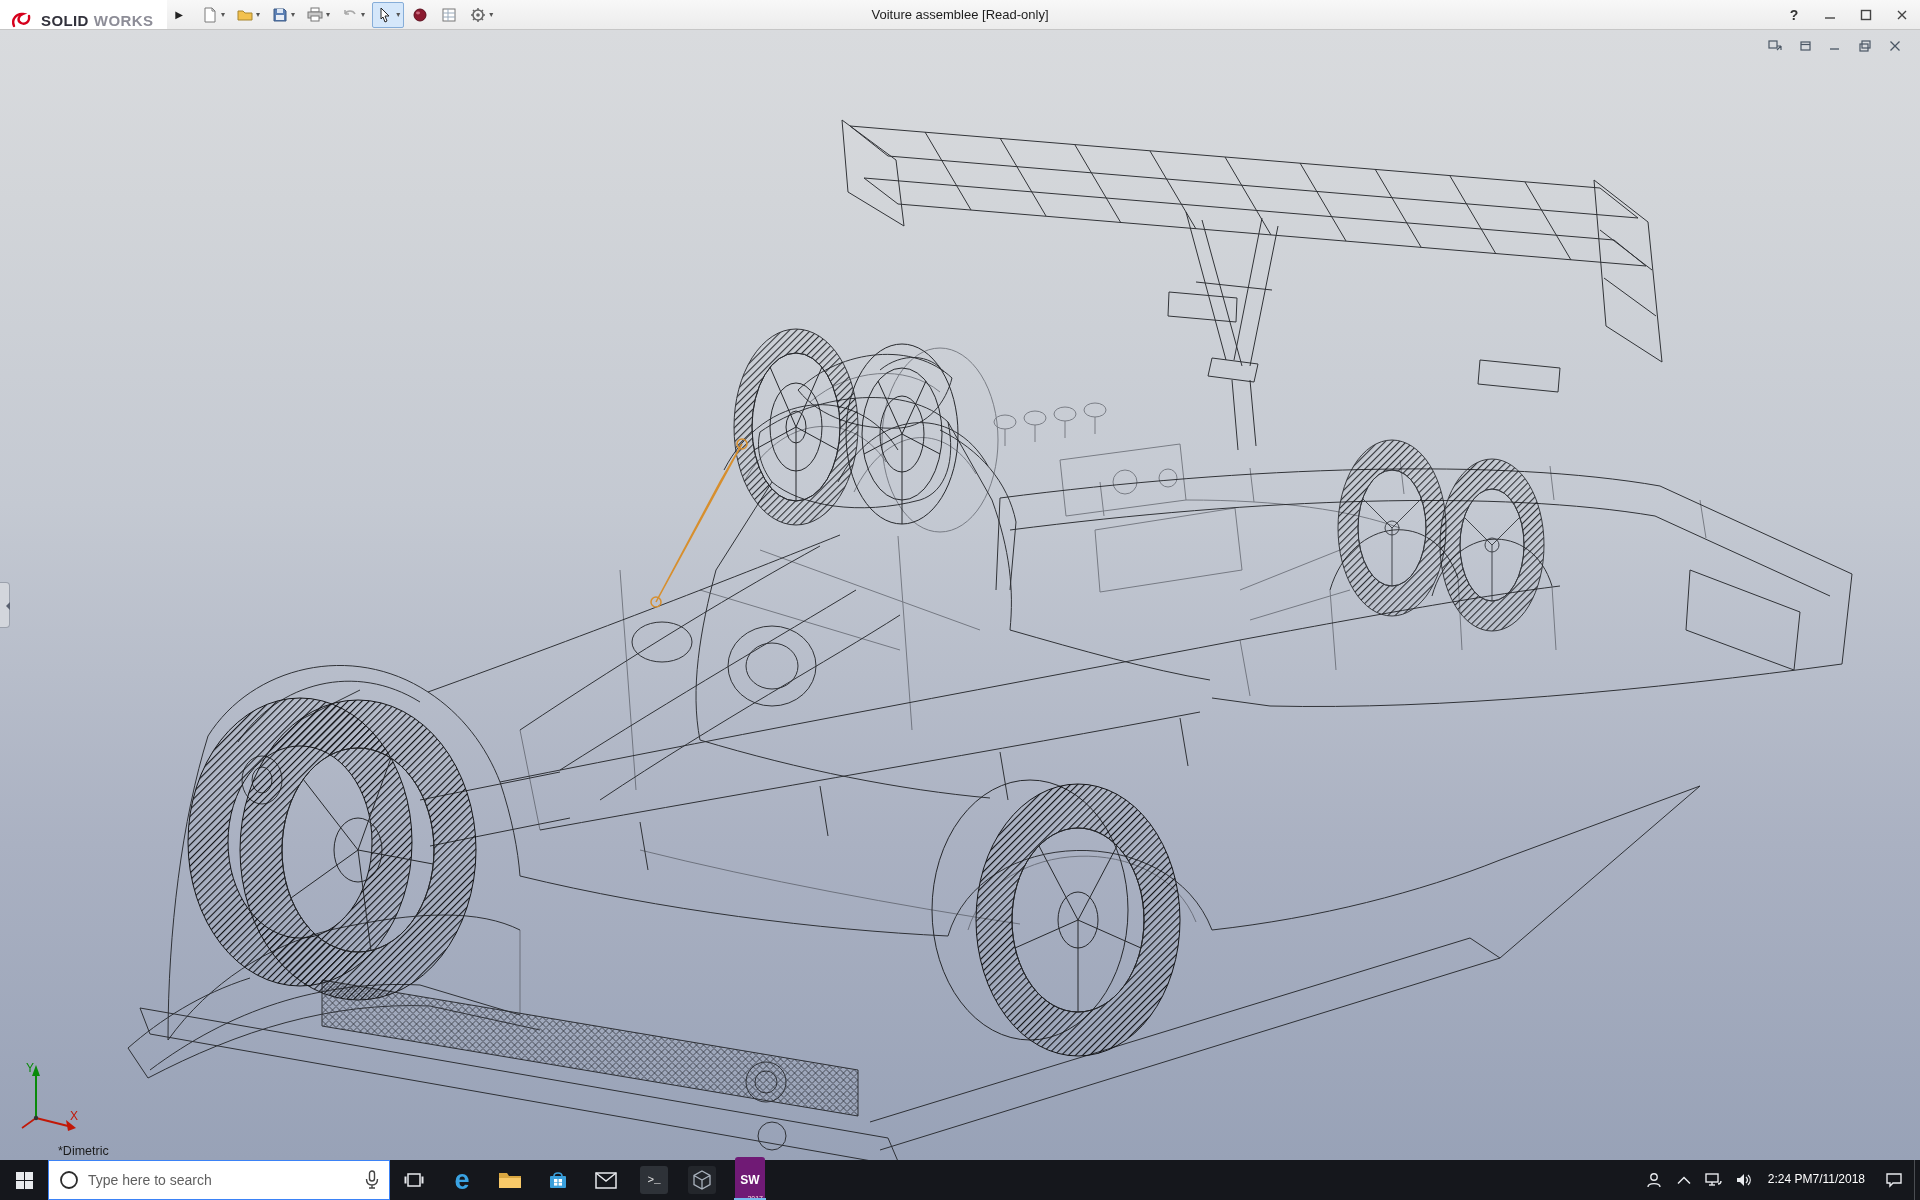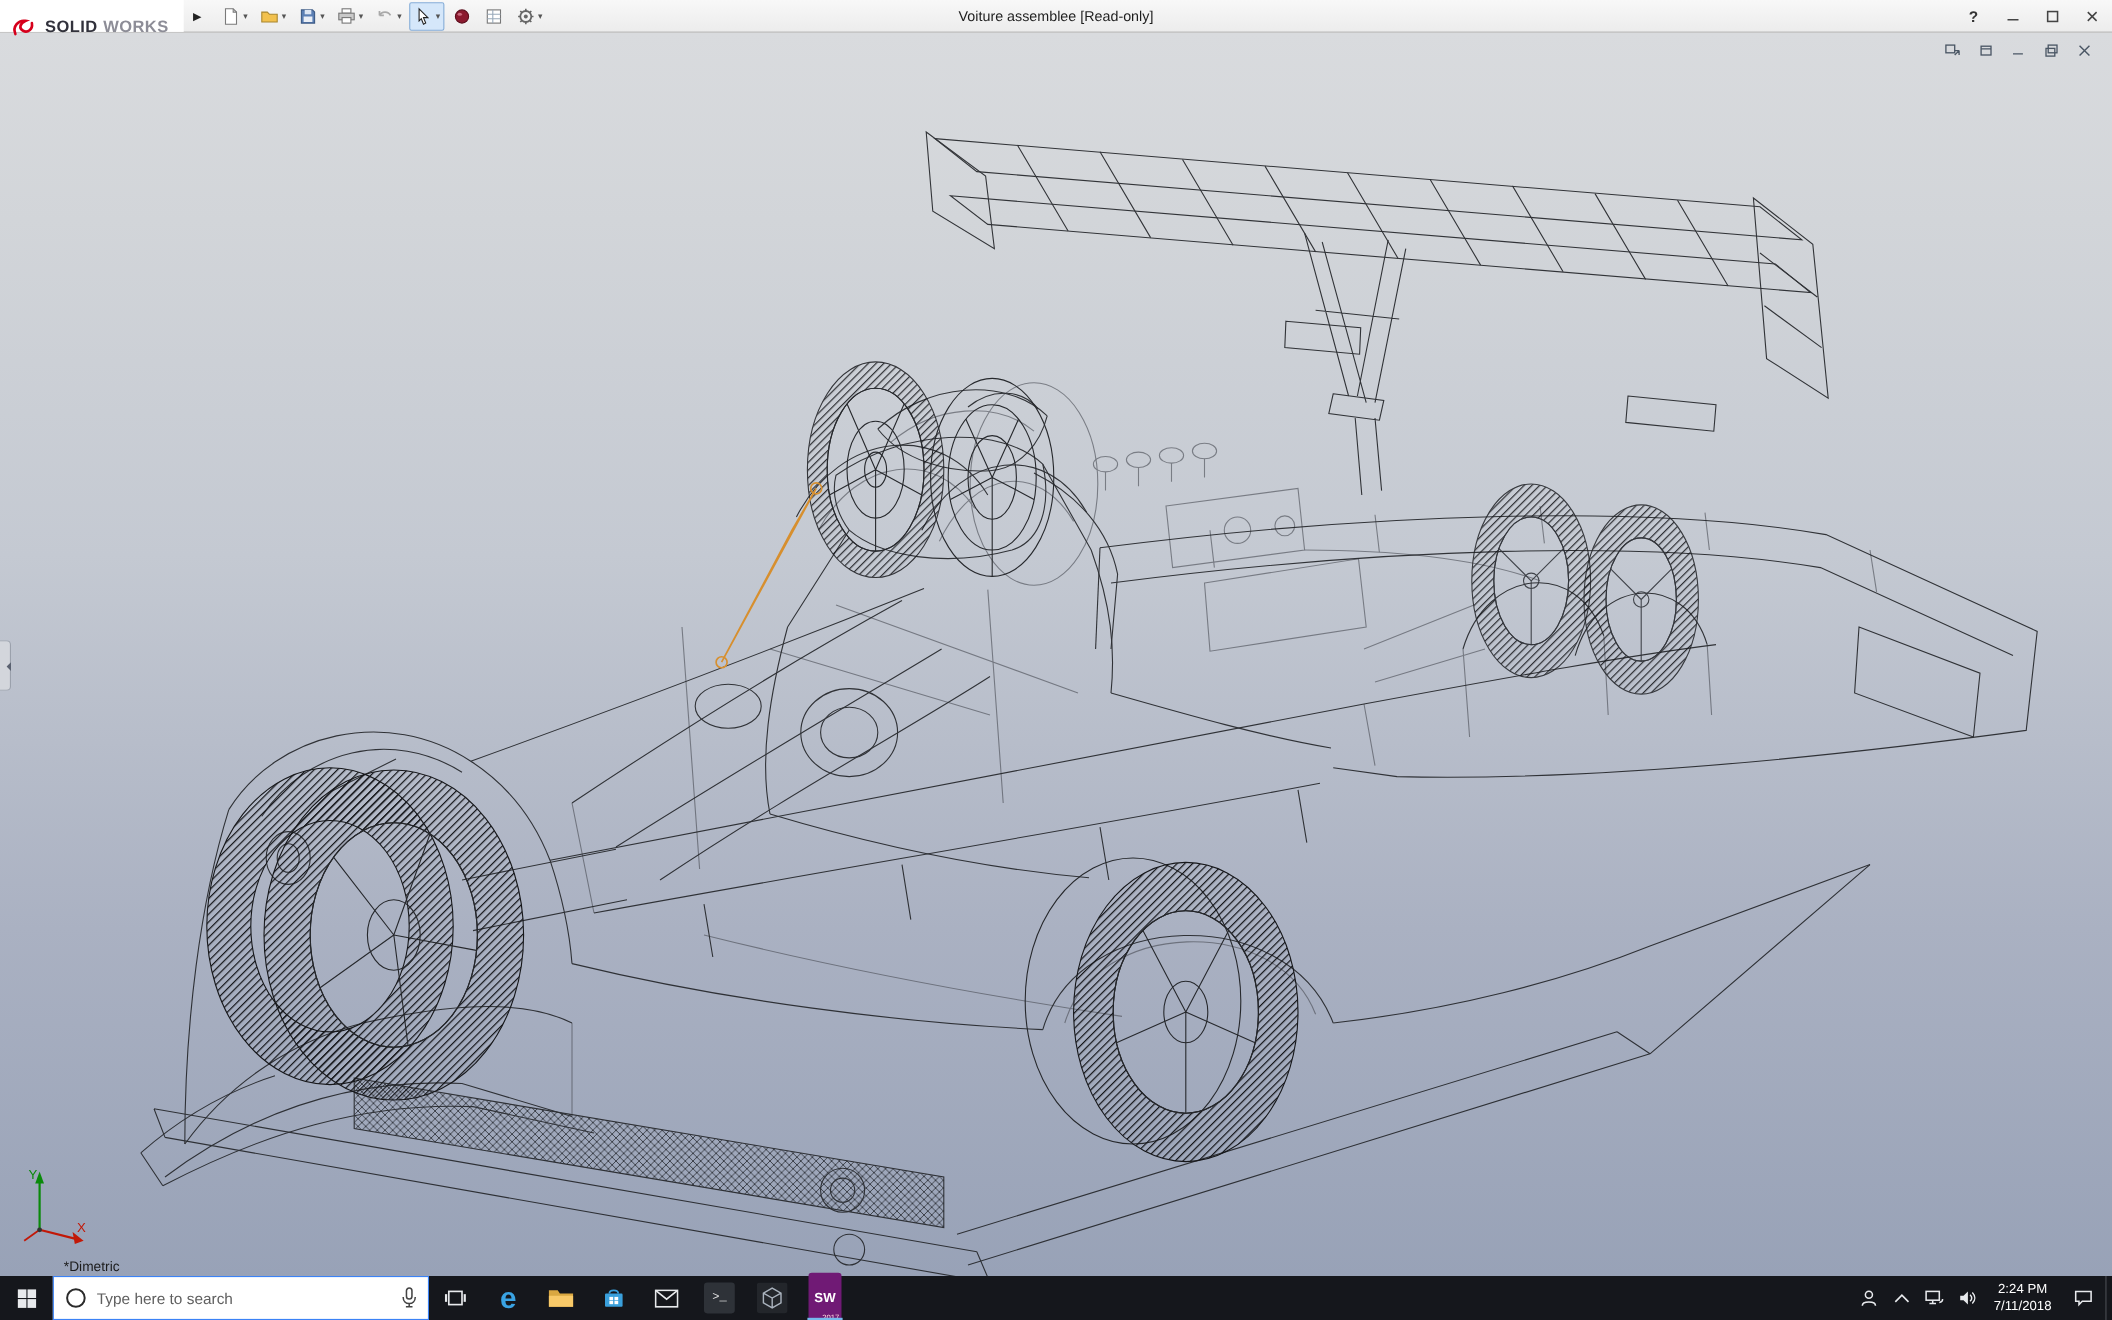--- a/index.html
+++ b/index.html
@@ -3,21 +3,21 @@
 <meta charset="utf-8">
 <style>
   * { margin:0; padding:0; box-sizing:border-box; }
   html,body { width:1920px; height:1200px; overflow:hidden; font-family:"Liberation Sans",sans-serif; background:#000; }
   .screen { position:relative; width:1920px; height:1200px; }
 
   
   .titlebar { position:absolute; top:0; left:0; right:0; height:30px;
     background:linear-gradient(#f8f8f8,#ececec); border-bottom:1px solid #c6c6c6;
     display:flex; align-items:center; z-index:30; }
-  .logo { height:100%; background:#ffffff; display:flex; align-items:flex-start; padding:16px 14px 0 10px; gap:5px; }
+  .logo { height:100%; background:#ffffff; display:flex; align-items:flex-end; padding:0 14px 0 10px; gap:5px; }
   .brand-solid { font-size:15px; font-weight:bold; color:#32323c; letter-spacing:.4px; }
   .brand-works { font-size:15px; font-weight:bold; color:#8d8d97; letter-spacing:.4px; }
   .flyout { font-size:10px; color:#222; margin:0 14px 0 8px; cursor:pointer; }
   .toolbar { display:flex; align-items:center; gap:3px; }
   .tool { display:flex; align-items:center; padding:3px 3px; border:1px solid transparent; border-radius:2px; }
   .tool.active { background:#d5e7fa; border-color:#86add8; }
   .tool .caret { font-size:8px; color:#555; margin-left:2px; }
   .tool svg { display:block; }
   .tb-title { position:absolute; left:0; right:0; top:0; height:18px; line-height:30px;
     text-align:center; font-size:13px; color:#1d1d1d; pointer-events:none; z-index:-1; }
@@ -50,21 +50,21 @@
   .app-btn.running::after { content:""; position:absolute; bottom:0; left:8px; right:8px; height:2px; background:#76b9ed; }
   .edge-e { font-size:27px; font-weight:bold; color:#3aa3e3; line-height:1; }
   .cmd-badge { width:28px; height:28px; border-radius:3px; background:#2e3238; color:#e6e6e6;
     font-family:"Liberation Mono",monospace; font-size:11px; display:flex; align-items:center; justify-content:center; }
   .sw-badge { width:30px; height:46px; border-radius:3px; background:#701a75; position:relative;
     display:flex; align-items:center; justify-content:center; }
   .sw-badge .sw-top { color:#fff; font-weight:bold; font-size:12px; line-height:1; }
   .sw-badge .sw-year { position:absolute; bottom:1px; right:2px; color:#ffd9de; font-size:7px; line-height:1; }
   .tray { margin-left:auto; display:flex; align-items:stretch; }
   .tray-btn { width:30px; display:flex; align-items:center; justify-content:center; }
-  .clock { display:flex; flex-direction:column; justify-content:center; align-items:center;
+  .clock { display:flex; flex-direction:row; justify-content:center; align-items:center;
     padding:0 9px; color:#fff; font-size:12px; line-height:1.3; }
   .action { width:40px; display:flex; align-items:center; justify-content:center; }
   .show-desktop { width:6px; border-left:1px solid #4a4d52; }
 </style>
 </head>
 <body>
 
 <div class="screen">
 
   <div class="titlebar">

